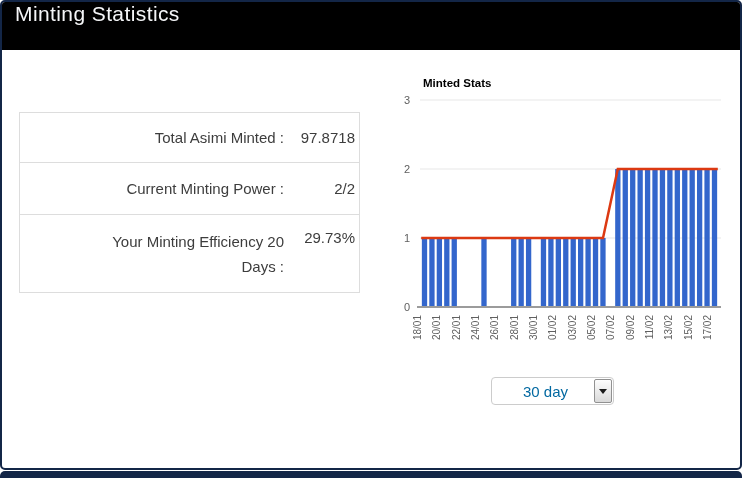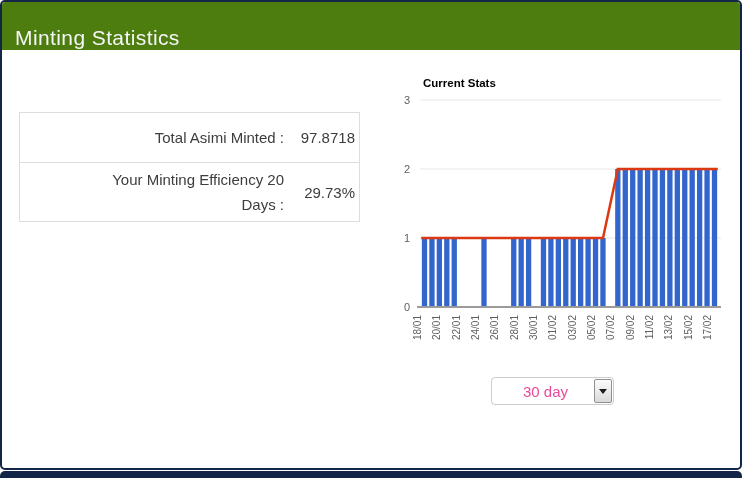--- a/index.html
+++ b/index.html
@@ -10,22 +10,22 @@
     -webkit-font-smoothing:antialiased;
   }
   
   .card{
     position:absolute;left:0;top:0;width:742px;height:470px;
     box-sizing:border-box;
     border:2px solid #132647;border-radius:5px;
     background:#ffffff;
   }
   .card-header{
-    height:48px;background:#4d7c0f;border-radius:3px 3px 0 0;
-    display:flex;align-items:flex-end;padding-left:13px;
+    height:48px;background:#000000;border-radius:3px 3px 0 0;
+    display:flex;align-items:flex-start;padding-left:13px;
   }
   .card-title{
     color:#f5f6f8;font-size:21px;font-weight:300;letter-spacing:.4px;
   }
   
   table.stats{
     position:absolute;left:17px;top:110px;width:341px;
     border-collapse:collapse;table-layout:fixed;
     font-size:15px;color:#3d3d3d;
   }
@@ -50,21 +50,21 @@
   }
   .chart-svg{position:absolute;left:0;top:0;}
   
   .range-select{
     position:absolute;left:489px;top:375px;width:123px;height:28px;
     box-sizing:border-box;border:1px solid #cccccc;border-radius:4px;
     background:#ffffff;cursor:pointer;
     display:flex;align-items:center;justify-content:center;
   }
   .range-select .sel-text{
-    color:#ec4899;font-size:15px;margin-right:14px;
+    color:#0369a1;font-size:15px;margin-right:14px;
   }
   .sel-arrow{
     position:absolute;right:1px;top:1px;bottom:1px;width:16px;
     background:linear-gradient(#fdfdfd,#d9d9d9);
     border:1px solid #919191;border-radius:2px;
     display:flex;align-items:center;justify-content:center;
   }
   .sel-arrow .caret{
     width:0;height:0;border-left:4px solid transparent;
     border-right:4px solid transparent;border-top:5px solid #1a1a1a;
@@ -83,29 +83,33 @@
     <span class="card-title">Minting Statistics</span>
   </div>
 
   <table class="stats">
     <tbody>
       <tr>
         <td class="lbl">Total Asimi Minted :</td>
         <td class="val">97.8718</td>
       </tr>
       <tr>
+        <td class="lbl">Current Minting Power :</td>
+        <td class="val">2/2</td>
+      </tr>
+      <tr>
         <td class="lbl">Your Minting Efficiency 20
 Days :</td>
         <td class="val">29.73%</td>
       </tr>
     </tbody>
   </table>
 
   <div class="chart-panel">
-    <div class="chart-title">Current Stats</div>
+    <div class="chart-title">Minted Stats</div>
     <svg class="chart-svg" width="347" height="312" viewBox="0 0 347 312" xmlns="http://www.w3.org/2000/svg">
         <line x1="23" y1="178" x2="324" y2="178" stroke="#e7e7e7" stroke-width="1"></line>
         <line x1="23" y1="109" x2="324" y2="109" stroke="#e7e7e7" stroke-width="1"></line>
         <line x1="23" y1="40" x2="324" y2="40" stroke="#e7e7e7" stroke-width="1"></line>
         <text x="13" y="251" text-anchor="end" font-size="11" fill="#606060" font-family="&quot;Liberation Sans&quot;,sans-serif">0</text>
         <text x="13" y="182" text-anchor="end" font-size="11" fill="#606060" font-family="&quot;Liberation Sans&quot;,sans-serif">1</text>
         <text x="13" y="113" text-anchor="end" font-size="11" fill="#606060" font-family="&quot;Liberation Sans&quot;,sans-serif">2</text>
         <text x="13" y="44" text-anchor="end" font-size="11" fill="#606060" font-family="&quot;Liberation Sans&quot;,sans-serif">3</text>
         <rect x="24.85" y="178" width="5.3" height="69" fill="#3366cc"></rect>
         <rect x="32.29" y="178" width="5.3" height="69" fill="#3366cc"></rect>

